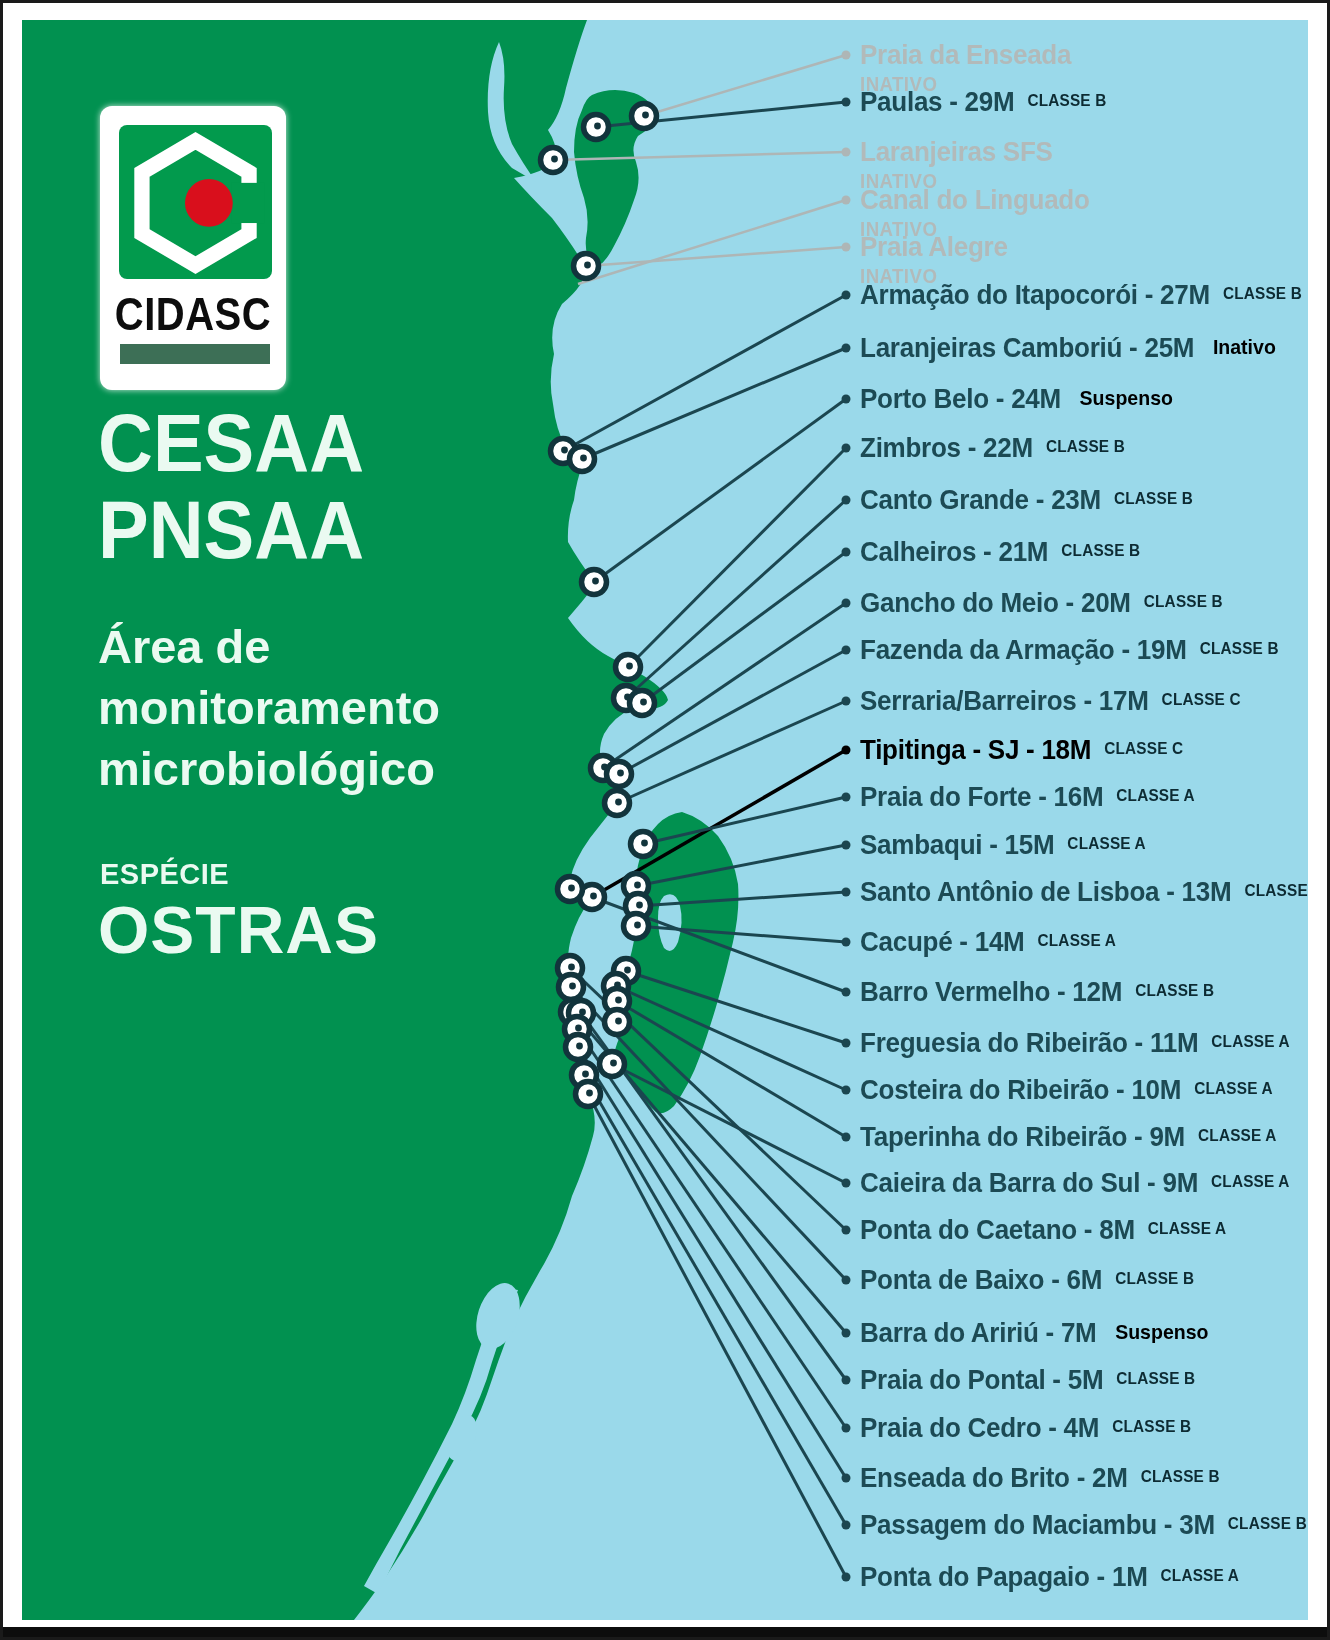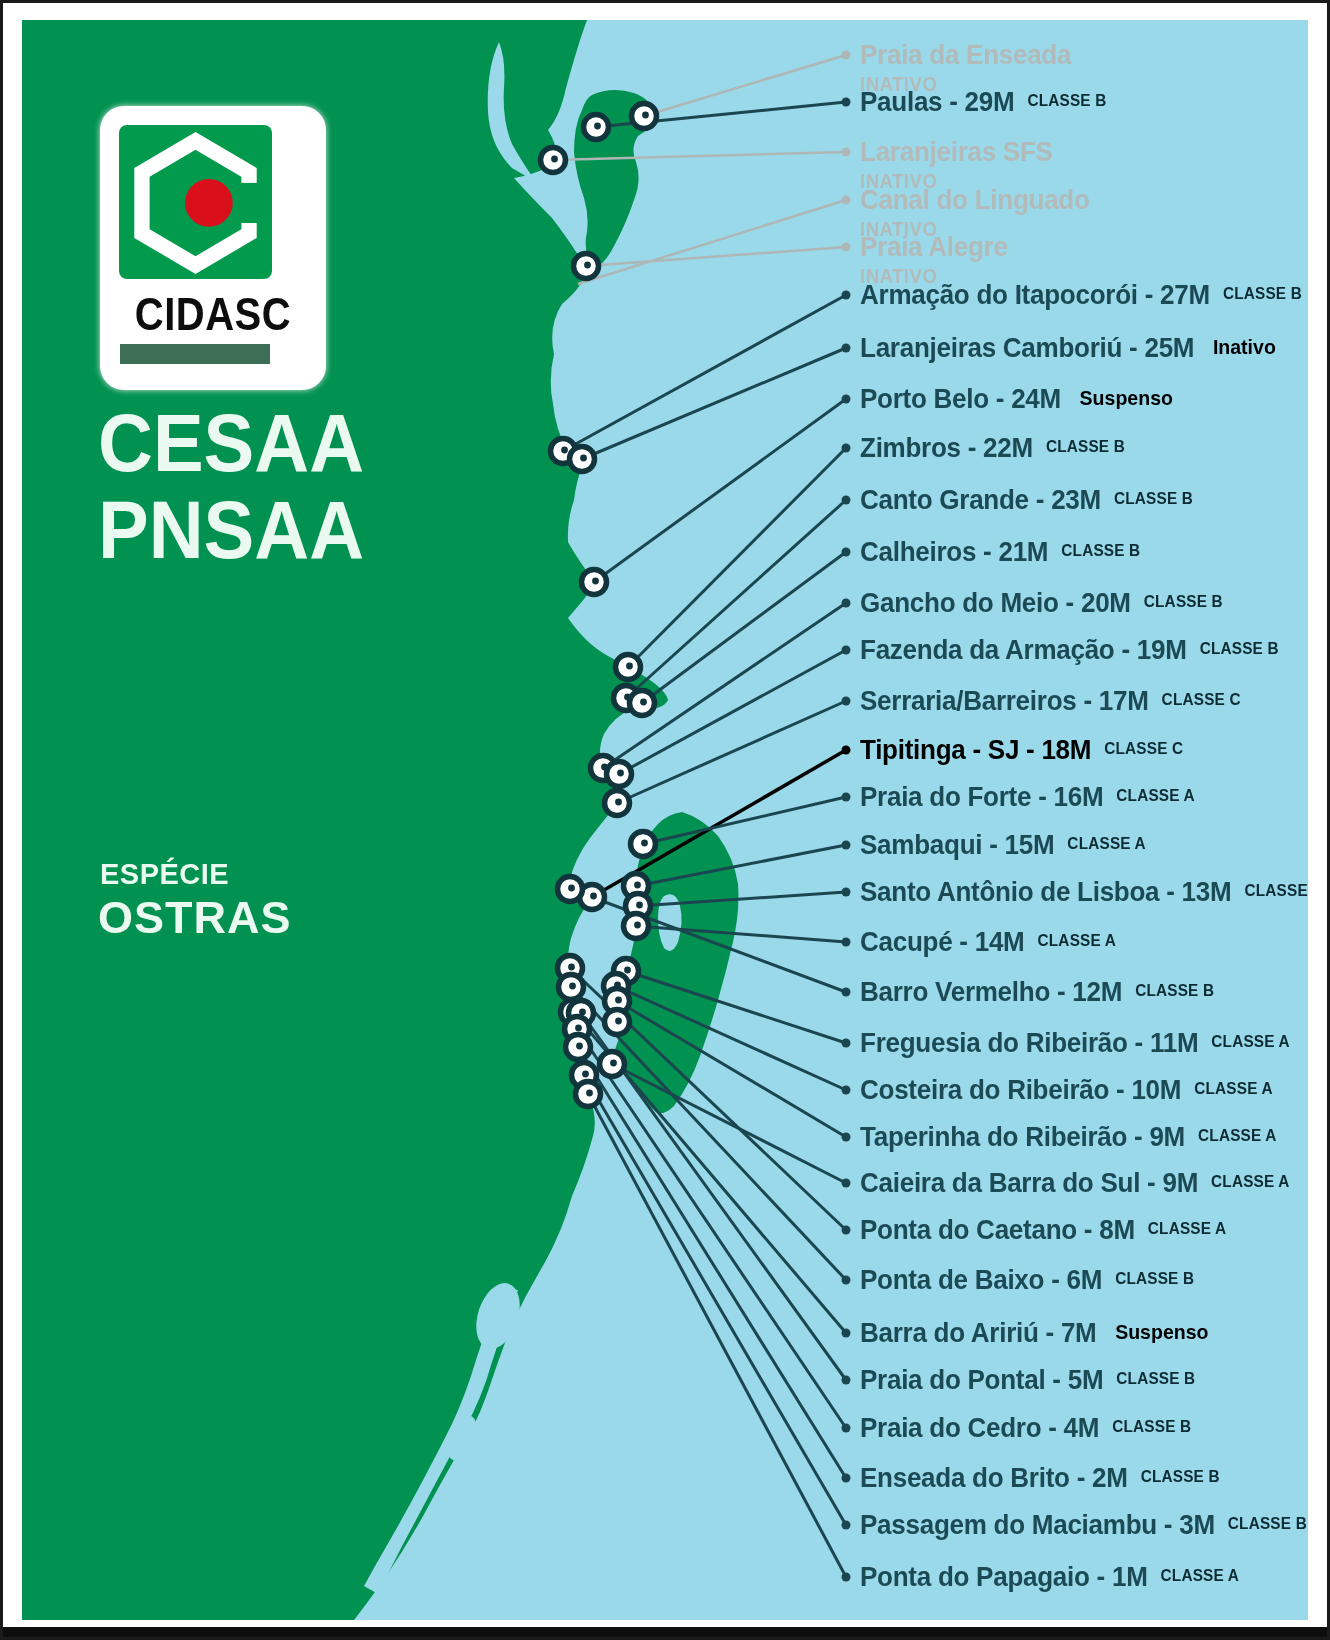--- a/index.html
+++ b/index.html
@@ -7,29 +7,29 @@
     position:relative;width:1330px;height:1640px;margin:0 auto;
     background:#ffffff;border:3px solid #1a1a1a;box-sizing:border-box;
     overflow:hidden;font-family:"Liberation Sans",sans-serif;
   }
   .bottom-bar{position:absolute;left:-3px;right:-3px;bottom:-3px;height:13px;background:#0d0d0d;}
   .content{position:absolute;left:19px;top:17px;width:1286px;height:1600px;background:#9ad9ea;overflow:hidden;}
   svg.map{position:absolute;left:0;top:0;width:1286px;height:1600px;display:block;}
 
   
   .panel{position:absolute;left:0;top:0;width:500px;height:1600px;pointer-events:none;}
-  .logo-box{position:absolute;left:78px;top:86px;width:226px;height:284px;background:#ffffff;border-radius:24px;box-shadow:0 0 6px rgba(255,255,255,.8);}
+  .logo-box{position:absolute;left:78px;top:86px;width:186px;height:284px;background:#ffffff;border-radius:12px;box-shadow:0 0 6px rgba(255,255,255,.8);}
   .logo-inner{position:absolute;left:19px;top:19px;width:153px;height:154px;background:#029a4d;border-radius:8px;}
   .logo-inner svg{position:absolute;left:0;top:0;}
   .logo-word{position:absolute;left:0;top:186px;width:100%;text-align:center;font-size:40px;font-weight:900;letter-spacing:.5px;color:#0d0d0d;transform:scaleY(1.15);}
   .logo-bar{position:absolute;left:20px;top:238px;width:150px;height:20px;background:#3d6f56;}
   .program{position:absolute;left:76px;top:380px;color:#eafaf1;font-weight:bold;font-size:76px;line-height:80px;letter-spacing:0;transform:scaleY(1.08);transform-origin:left top;}
   .big-title{position:absolute;left:76px;top:596px;color:#eafaf1;font-weight:bold;font-size:47px;line-height:61px;white-space:pre-line;}
   .species-label{position:absolute;left:78px;top:838px;color:#eafaf1;font-weight:bold;font-size:29px;letter-spacing:.5px;}
-  .species-value{position:absolute;left:76px;top:872px;color:#eafaf1;font-weight:bold;font-size:45px;letter-spacing:1px;}
+  .species-value{position:absolute;left:76px;top:872px;color:#eafaf1;font-weight:bold;font-size:66px;letter-spacing:1px;}
   .updated-box{position:absolute;left:75px;top:1072px;width:372px;height:128px;background:#ffffff;border-radius:14px;box-shadow:0 0 5px rgba(255,255,255,.7);text-align:center;}
   .updated-label{margin-top:14px;font-size:41px;font-weight:bold;color:#2f7b52;}
   .updated-date{margin-top:6px;font-size:45px;font-weight:bold;color:#000000;}
 
   
   #labels{position:absolute;left:0;top:0;width:1286px;height:1600px;}
   .station{position:absolute;white-space:nowrap;transform:scaleX(.93);transform-origin:left center;}
   .st-name{font-size:28px;font-weight:bold;color:#1c4a54;letter-spacing:-.3px;}
   .station.inactive .st-name{color:#b2baba;}
   .station.highlight .st-name{color:#000000;}
@@ -187,20 +187,23 @@
           <svg width="153" height="154" viewBox="0 0 160 160">
             <polygon points="80,16 136,49 136,113 80,146 24,113 24,49" fill="none" stroke="#ffffff" stroke-width="16"></polygon>
             <rect x="118" y="60" width="34" height="42" fill="#029a4d"></rect>
             <circle cx="94" cy="81" r="25" fill="#d90f1c"></circle>
           </svg>
         </div>
         <div class="logo-word">CIDASC</div>
         <div class="logo-bar"></div>
       </div>
       <div class="program"><span>CESAA</span><br><span>PNSAA</span></div>
+      <div class="big-title">Área de
+monitoramento
+microbiológico</div>
       <div class="species-label">ESPÉCIE</div>
       <div class="species-value">OSTRAS</div>
     </div>
 
     <div id="labels">
         <div class="station inactive" style="left: 838px; top: 15px;">
           <div style="height: 40px; display: flex; align-items: center;">
             <span class="st-name">Praia da Enseada</span>
           </div>
           <div class="st-inativo">INATIVO</div>

